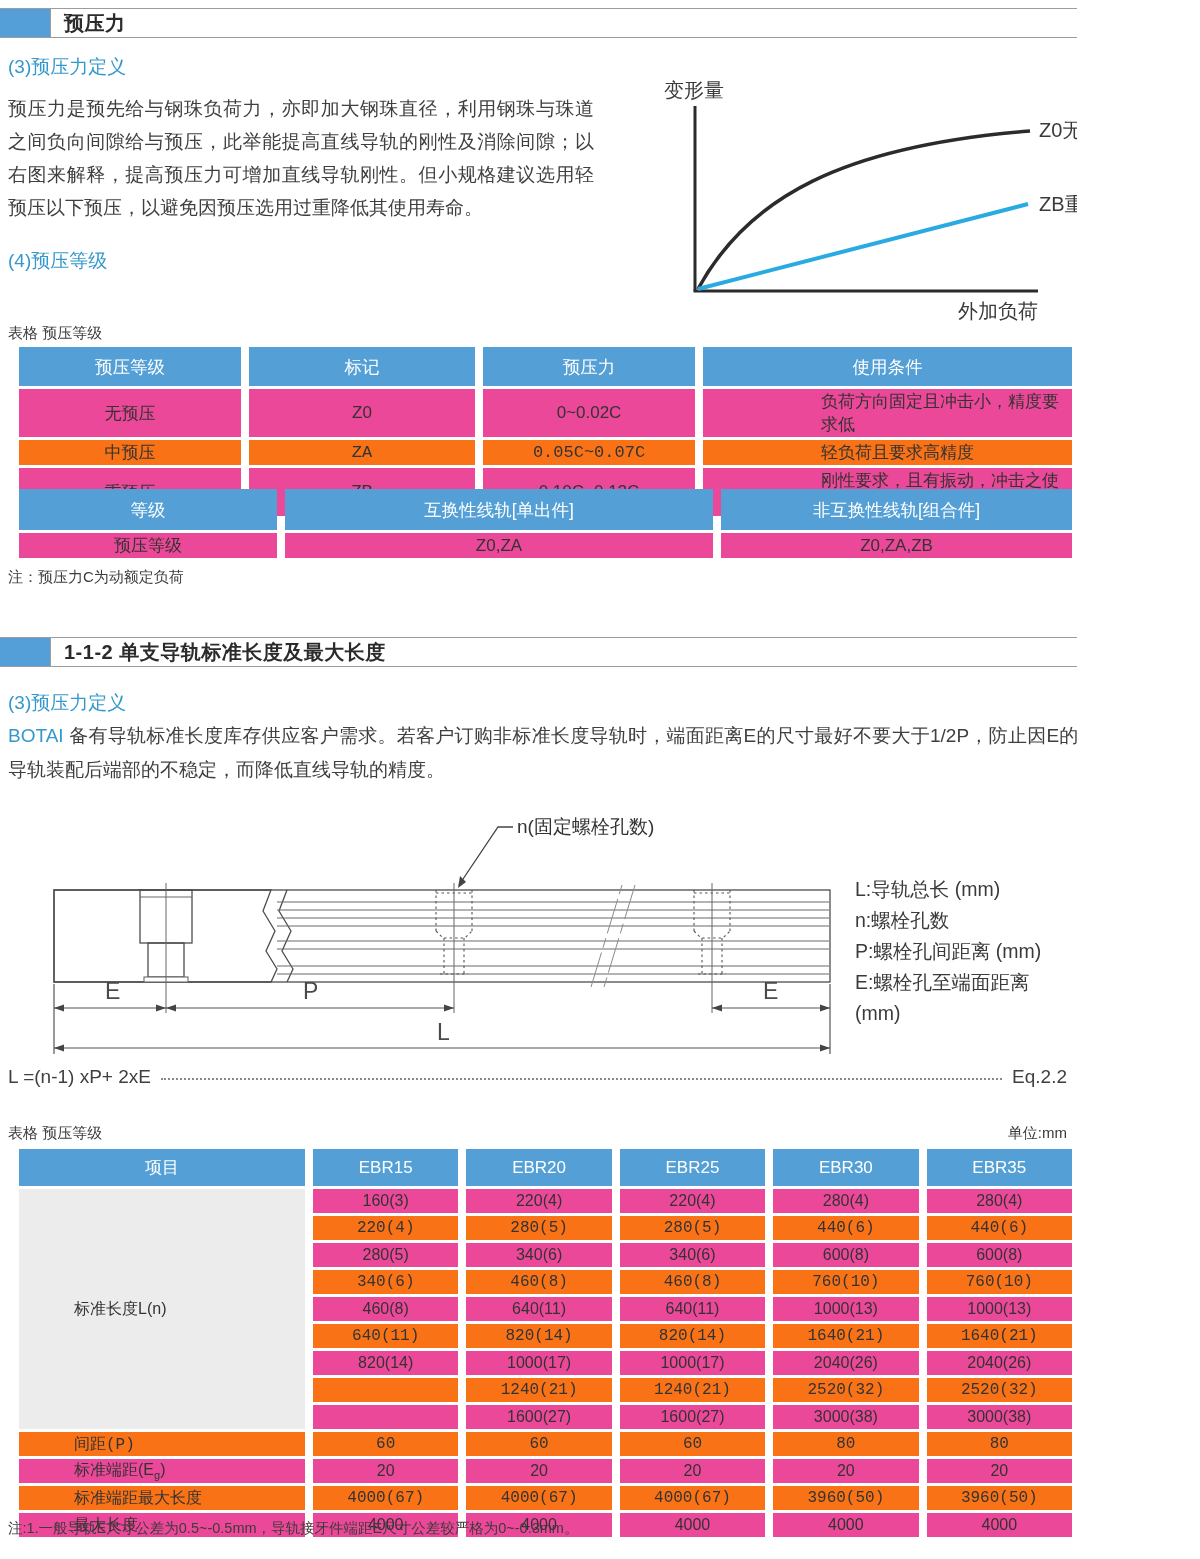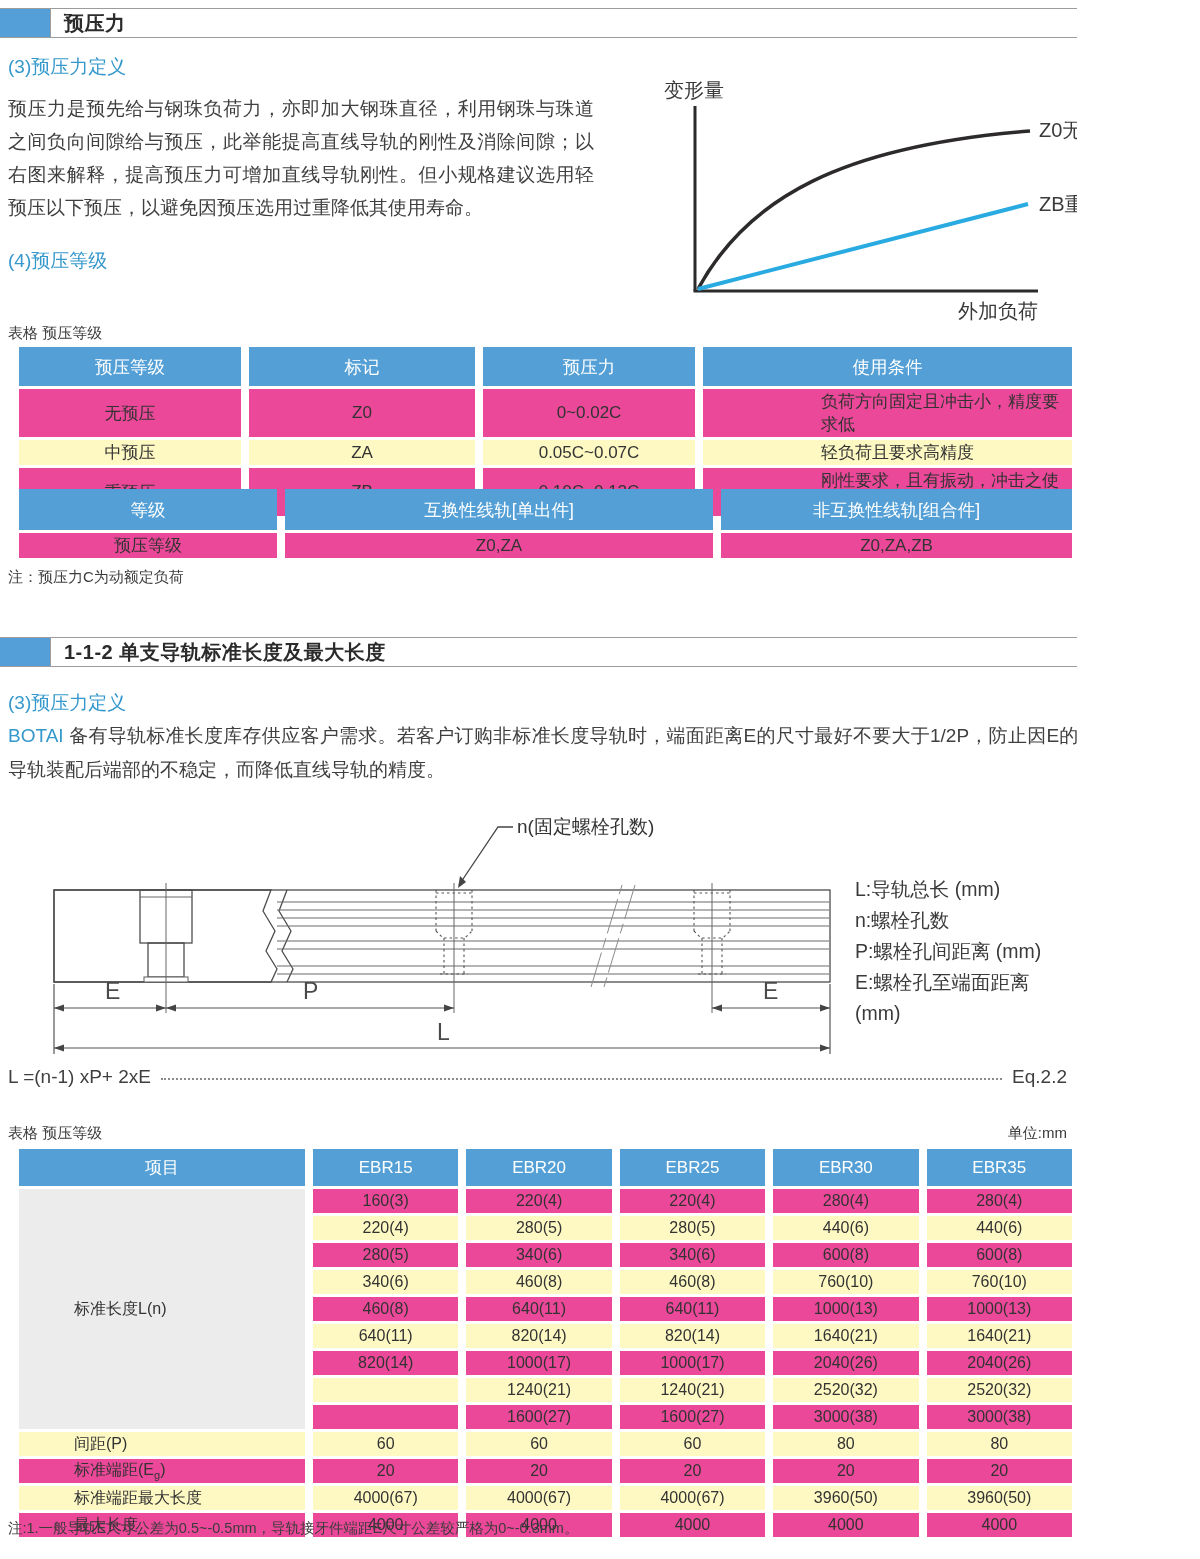--- a/index.html
+++ b/index.html
@@ -26,21 +26,21 @@
   .cap{font-size:15px;color:#3a3a3a;}
   #cap1{position:absolute;left:8px;top:324px;}
   #cap3{position:absolute;left:8px;right:10px;top:1124px;display:flex;justify-content:space-between;}
 
   .tblwrap{position:absolute;left:19px;right:5px;}
   #t1wrap{top:344px;} #t2wrap{top:486px;} #t3wrap{top:1146px;}
   table.tbl{border-collapse:separate;border-spacing:8px 3px;width:calc(100% + 16px);margin:0 -8px;table-layout:fixed;}
   .tbl th{background:#54a0d6;color:#fff;font-weight:400;font-size:17.5px;height:37px;}
   .tbl td{font-size:17px;color:#333;text-align:center;height:21px;}
   tr.lt td{background:#ec4899;}
-  tr.dk td{background:#fef9c3;}
+  tr.dk td{background:#f97316;font-family:Liberation Mono, monospace;}
   .t1 td.cond{text-align:left;padding-left:118px;}
   .t2 th{height:39px;margin-top:36px;}
   .t3 th{height:35px;font-size:17px;}
   .t3 td{height:22px;font-size:16px;}
   .t3 td.group-cell{background:#ececec;text-align:left;padding-left:55px;vertical-align:middle;}
   .t3 td.rlabel{text-align:left;padding-left:55px;}
   .t3 sub{font-size:11px;}
 
   #note1{position:absolute;left:8px;top:568px;font-size:15px;}
   #sec2{position:absolute;left:8px;top:690px;width:1186px;}

